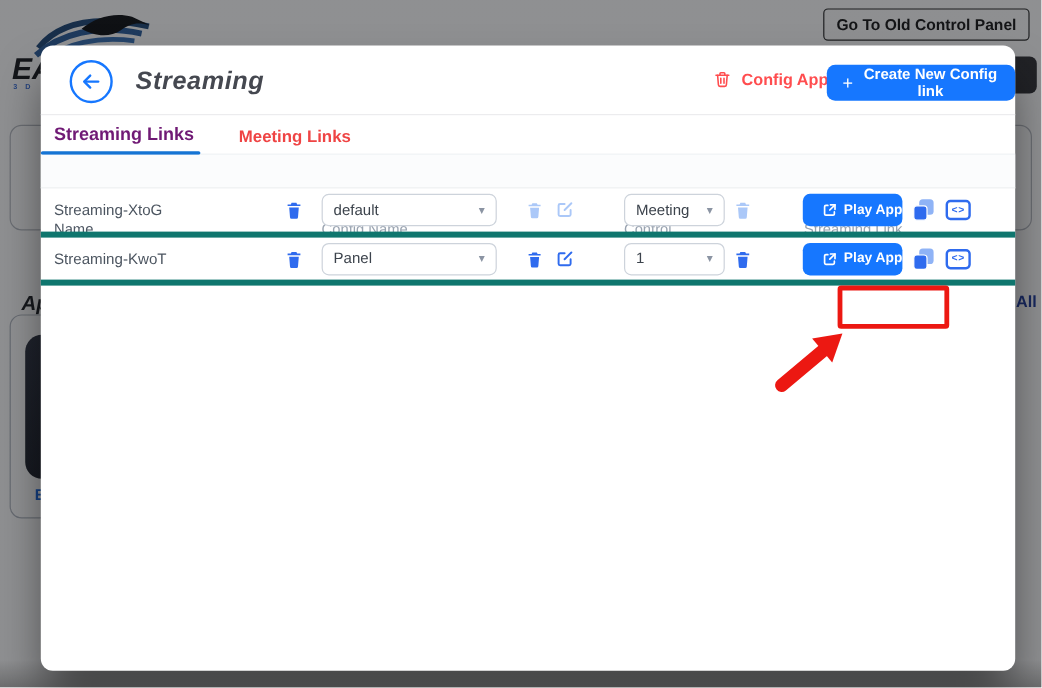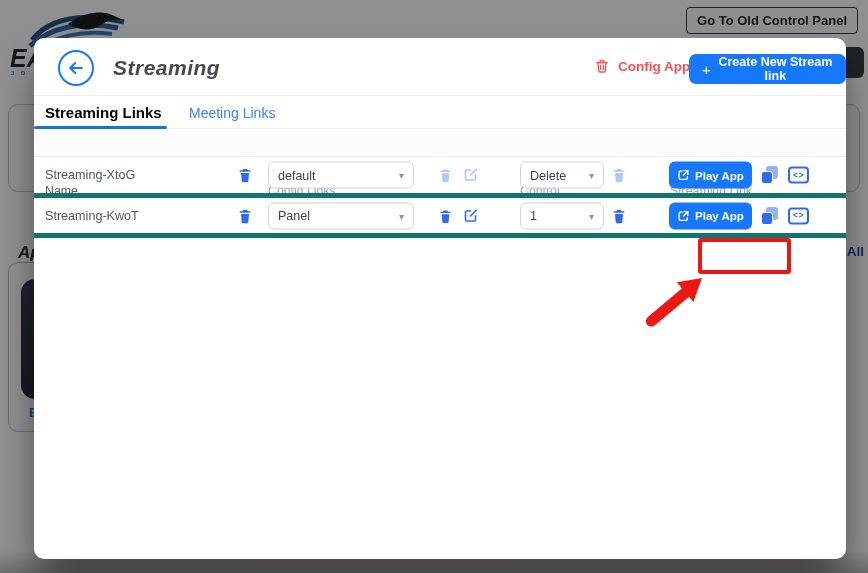--- a/index.html
+++ b/index.html
@@ -48,23 +48,23 @@
                 background:none; border:none; cursor:pointer; color:#ff4d4f;
                 font-weight:700; font-size:13.5px; font-family:inherit; }
   .create-btn { position:absolute; left:655px; top:16px; height:30px; padding:0 13px;
                 background:#1677ff; border:none; border-radius:7px; cursor:pointer;
                 color:#fff; font-weight:700; font-size:12.5px; font-family:inherit;
                 display:flex; align-items:center; gap:7px; }
   .create-btn .plus { font-size:15px; font-weight:400; }
   .header-divider { position:absolute; left:0; top:57px; width:100%; height:1px; background:#ececee; }
 
   .tab-streaming { position:absolute; left:11px; top:66px; background:none; border:none; cursor:pointer;
-                   font-family:inherit; font-weight:800; font-size:15px; color:#000000; }
-  .tab-meeting { position:absolute; left:155px; top:67px; background:none; border:none; cursor:pointer;
-                 font-family:inherit; font-weight:400; font-size:14px; color:#3b82f6; }
+                   font-family:inherit; font-weight:800; font-size:15px; color:#701a75; }
+  .tab-meeting { position:absolute; left:165px; top:67px; background:none; border:none; cursor:pointer;
+                 font-family:inherit; font-weight:700; font-size:14px; color:#ef4444; }
   .tab-line { position:absolute; left:0; top:90px; width:100%; height:1px; background:#eef0f3; }
   .tab-underline { position:absolute; left:0; top:88px; width:133px; height:3px; background:#1574d4; border-radius:2px; }
 
   .thead { position:absolute; left:0; top:91px; width:100%; height:28px; background:#fbfcfd;
            border-bottom:1px solid #eef0f2; }
   .th { position:absolute; top:7px; font-size:12.3px; color:#99a3b0;margin-top:48px; }
   .th.name { left:11px; color:#4f5864; }
   .th.config { left:234px; } .th.version { left:486px; } .th.link { left:636px; }
 
   .trow { position:absolute; left:0; width:100%; border-bottom:5px solid #0f766e; }
@@ -81,21 +81,21 @@
   .select { position:absolute; top:50%; transform:translateY(-50%); height:27px;
             border:1px solid #cdd3db; border-radius:6px; background:#fff; cursor:pointer;
             display:flex; align-items:center; padding:0 9px; font-size:12.5px; color:#3c434c; }
   .select .caret { margin-left:auto; font-size:10px; color:#8b94a3; padding-left:8px; }
   .select.cfg { left:234px; width:146px; }
   .select.ver { left:486px; width:84px; }
 
   .play-btn { position:absolute; left:635px; top:50%; transform:translateY(-50%); height:27px;
               width:83px; background:#1677ff; border:none; border-radius:6px; cursor:pointer;
               color:#fff; font-weight:700; font-size:11.5px; font-family:inherit;
-              display:flex; align-items:center; justify-content:center; gap:5px; }
+              display:flex; align-items:center; justify-content:flex-end; gap:5px; }
 
   .copy-icon { position:relative; width:17px; height:18px; display:block; }
   .copy-icon .back { position:absolute; right:0; top:0; width:12px; height:13px;
                      border-radius:3px; background:#8fb3f6; }
   .copy-icon .front { position:absolute; left:0; bottom:0; width:12px; height:13px;
                       border-radius:3px; background:#2f6bee; border:1.5px solid #fff; }
   .embed-icon { width:21px; height:17px; border:2px solid #2f6bee; border-radius:4px;
                 display:flex; align-items:center; justify-content:center;
                 font-size:8.5px; font-weight:800; color:#2f6bee; letter-spacing:0.5px;
                 font-family:"Liberation Mono", monospace; }
@@ -159,33 +159,33 @@
           <path d="M9 7V5a1 1 0 0 1 1-1h4a1 1 0 0 1 1 1v2"></path>
         <path d="M6 7l1 12a2 2 0 0 0 2 2h6a2 2 0 0 0 2-2l1-12"></path>
           <path d="M10 11v6M14 11v6"></path>
       </svg>
     </span>
     <span>Config App</span>
   </button>
 
   <button class="create-btn">
     <span class="plus">+</span>
-    <span>Create New Stream link</span>
+    <span>Create New Config link</span>
   </button>
 
   <div class="header-divider"></div>
 
   <button class="tab-streaming">Streaming Links</button>
   <button class="tab-meeting">Meeting Links</button>
   <div class="tab-line"></div>
   <div class="tab-underline"></div>
 
   <div class="thead">
     <span class="th name">Name</span>
-    <span class="th config">Config Links</span>
+    <span class="th config">Config Name</span>
     <span class="th version">Control</span>
     <span class="th link">Streaming Link</span>
   </div>
 
   <div class="trow r1">
     <span class="cell-name">Streaming-XtoG</span>
 
     <button class="icon-btn pos-name-trash">
       <span>
         <svg width="16" height="17" viewBox="0 0 24 24" fill="currentColor">
@@ -211,21 +211,21 @@
     <button class="icon-btn faded pos-cfg-edit">
       <span>
         <svg width="15" height="15" viewBox="0 0 24 24" fill="none" stroke="currentColor" stroke-width="2.6" stroke-linecap="round" stroke-linejoin="round">
           <path d="M12 4H6a2 2 0 0 0-2 2v12a2 2 0 0 0 2 2h12a2 2 0 0 0 2-2v-6"></path>
             <path d="M21 3l-9 9"></path>
         </svg>
       </span>
     </button>
 
     <div class="select ver">
-      <span>Delete</span>
+      <span>Meeting</span>
       <span class="caret">▾</span>
     </div>
 
     <button class="icon-btn faded pos-ver-trash">
       <span>
         <svg width="16" height="17" viewBox="0 0 24 24" fill="currentColor">
           <path d="M9 3h6l1 2h4v2H4V5h4l1-2z"></path>
             <path d="M6 9h12l-1 12a2 2 0 0 1-2 2H9a2 2 0 0 1-2-2L6 9z"></path>
         </svg>
       </span>

